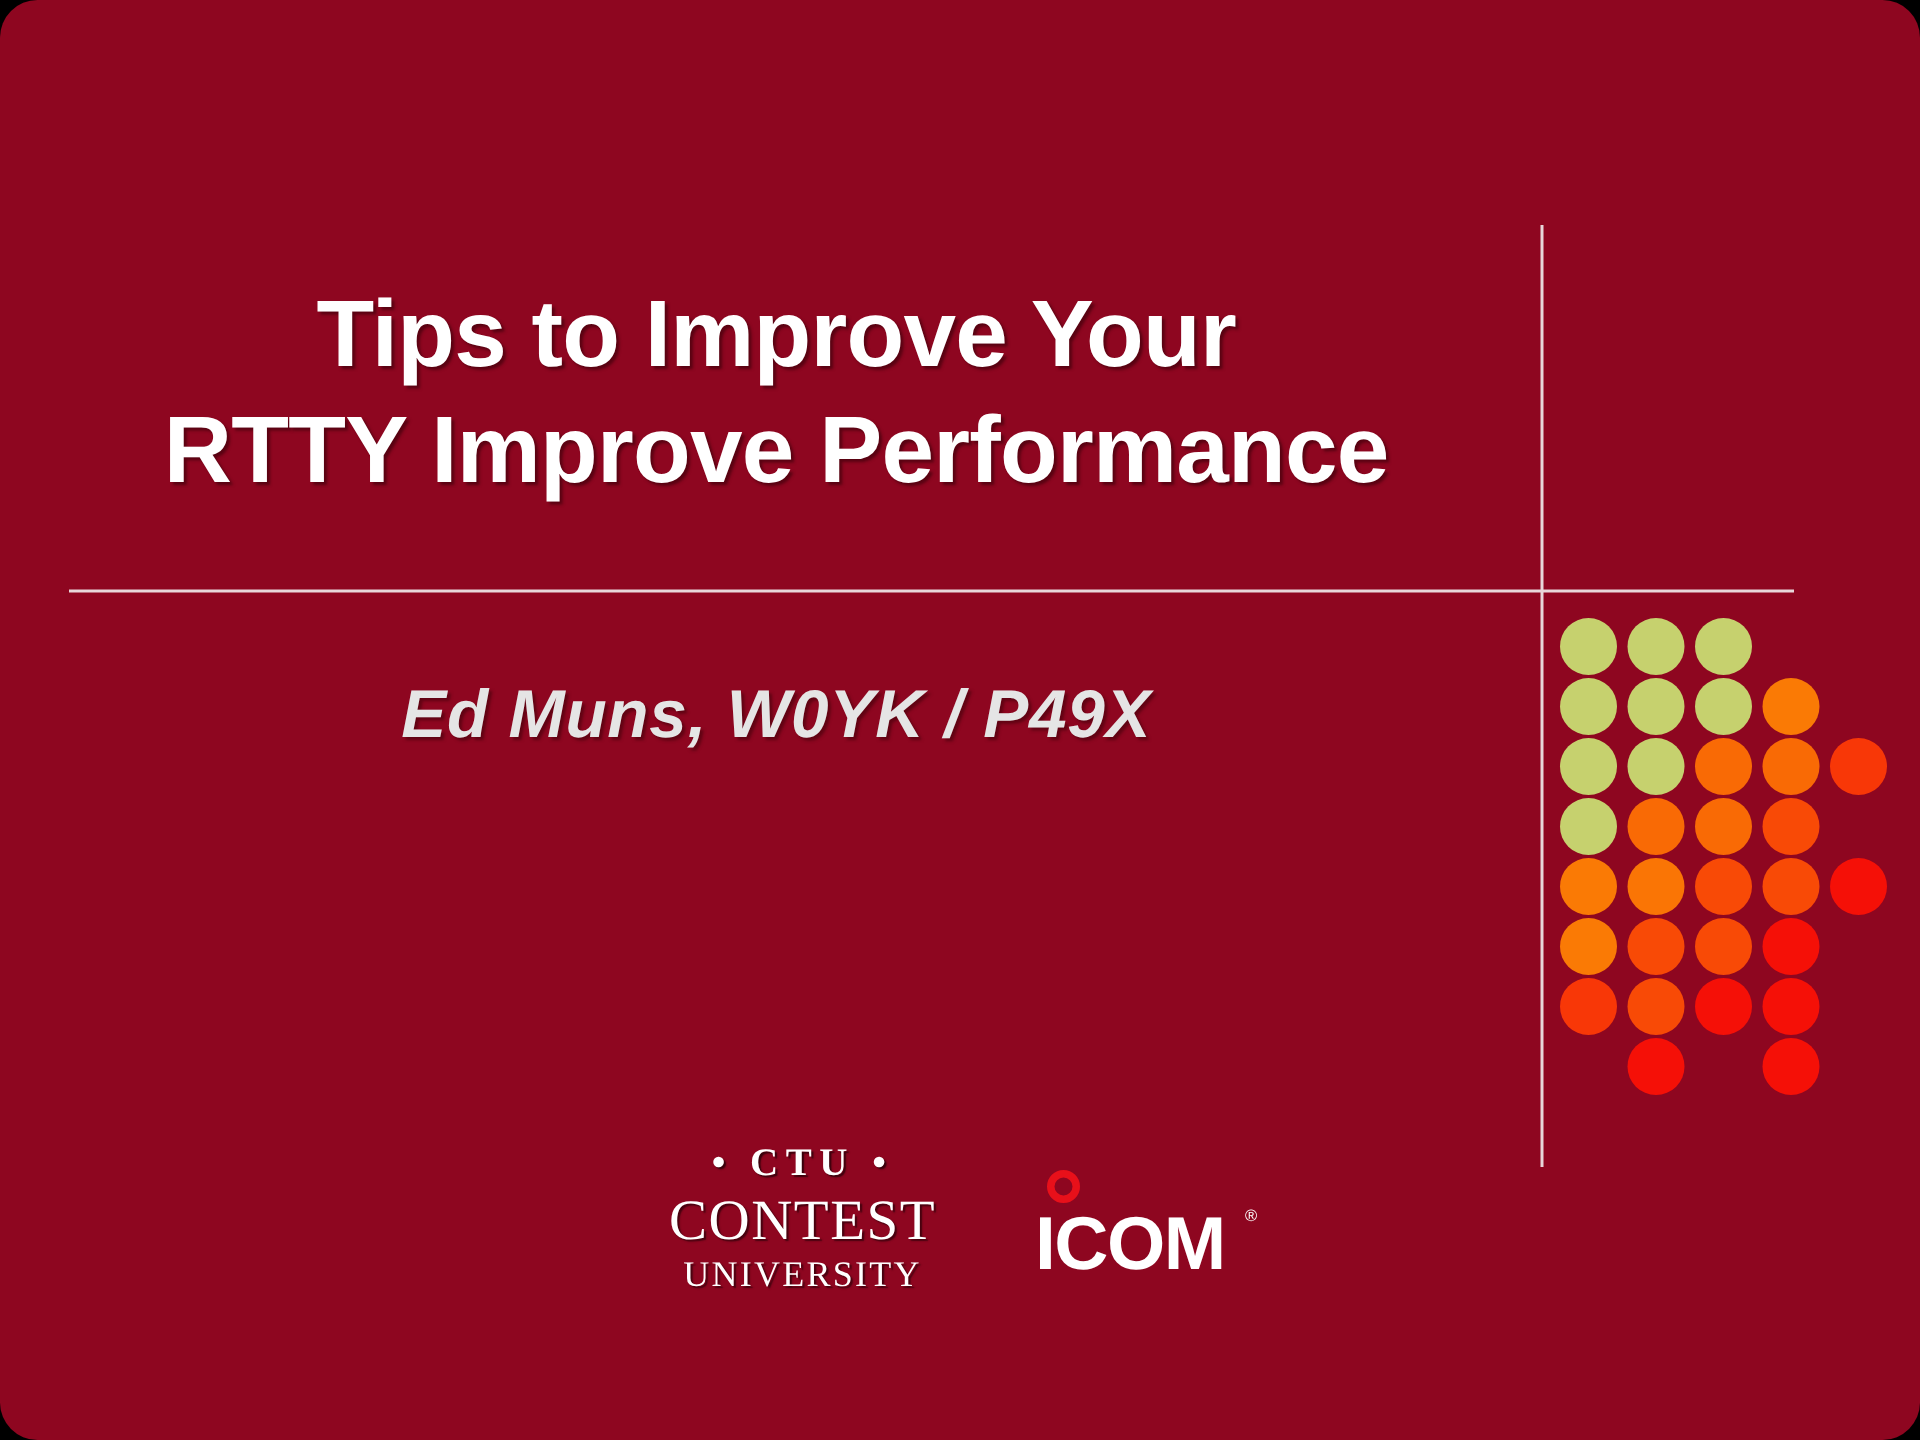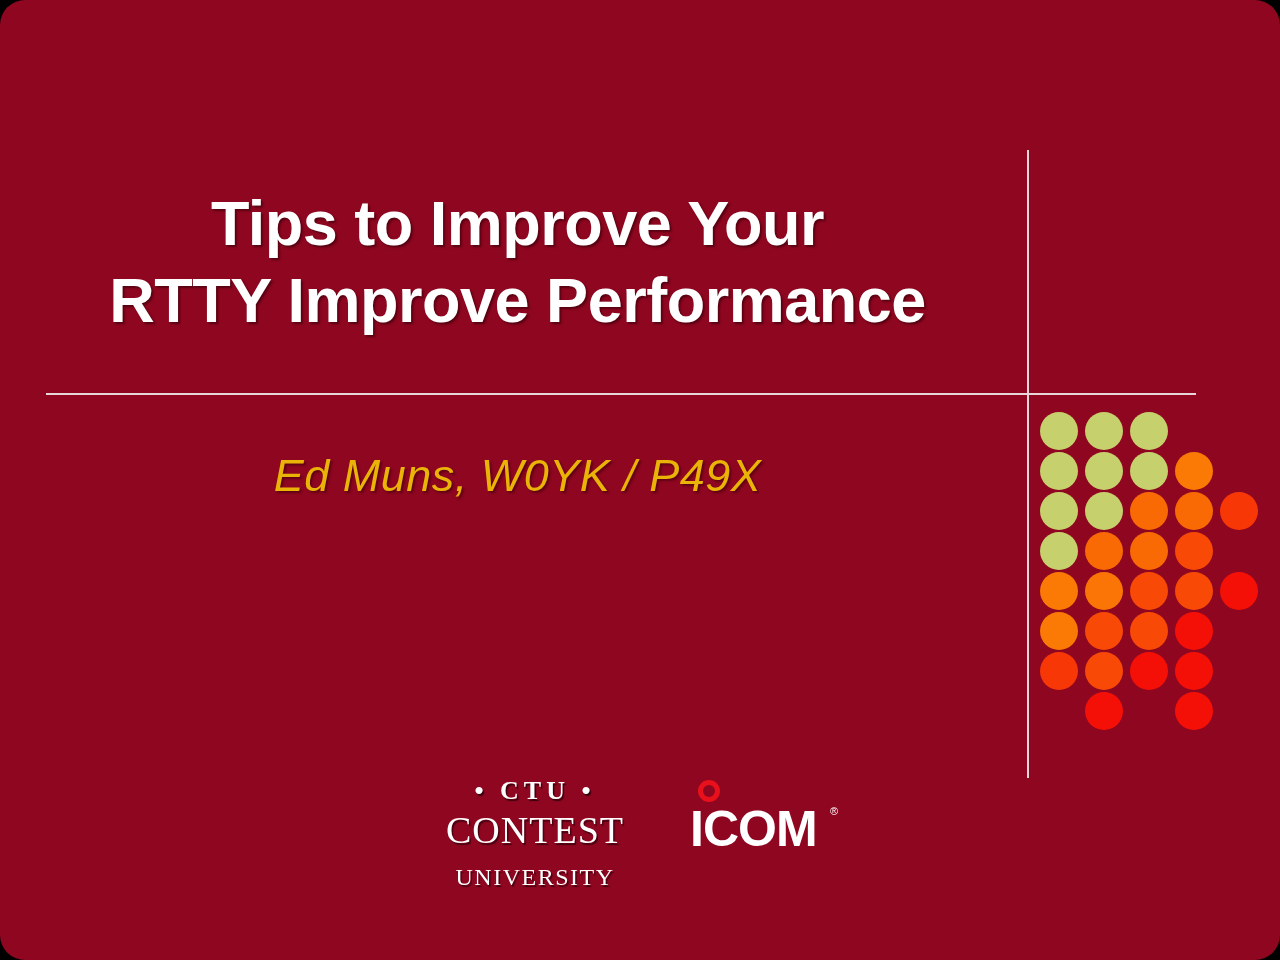--- a/index.html
+++ b/index.html
@@ -54,24 +54,24 @@
 
   
   #subtitle-block {
     position: absolute;
     left: 40px;
     top: 450px;
     width: 955px;
     text-align: center;
   }
   #subtitle {
-    color: #eab308;
+    color: #e5e5e5;
     font-size: 45px;
     font-style: italic;
-    font-weight: normal;
+    font-weight: bold;
     letter-spacing: 0.5px;
     text-shadow: 2px 2px 2px rgba(60,0,10,0.55);
     white-space: nowrap;
   }
 
   
   #dot-matrix {
     position: absolute;
     left: 1040px;
     top: 412px;
@@ -94,38 +94,37 @@
     text-align: center;
     color: #FFFFFF;
   }
   #ctu-top {
     font-family: "Liberation Serif", serif;
     font-size: 26px;
     font-weight: bold;
     letter-spacing: 5px;
     line-height: 1;
     text-shadow: 1.5px 1.5px 1px rgba(40,0,8,0.85);
-    margin-top: 16px;
   }
   #ctu-mid {
     font-family: "Liberation Serif", serif;
     font-size: 38px;
     font-weight: normal;
     letter-spacing: 1px;
     line-height: 1.12;
     margin-top: 5px;
     text-shadow: 1.5px 1.5px 1px rgba(40,0,8,0.7);
   }
   #ctu-bot {
     font-family: "Liberation Serif", serif;
     font-size: 24px;
     font-weight: normal;
     letter-spacing: 1.5px;
     line-height: 1.1;
-    margin-top: 12px;
+    margin-top: 1px;
     text-shadow: 1.5px 1.5px 1px rgba(40,0,8,0.7);
   }
 
   
   #icom-logo {
     position: absolute;
     left: 690px;
     top: 780px;
     width: 170px;
     height: 80px;

